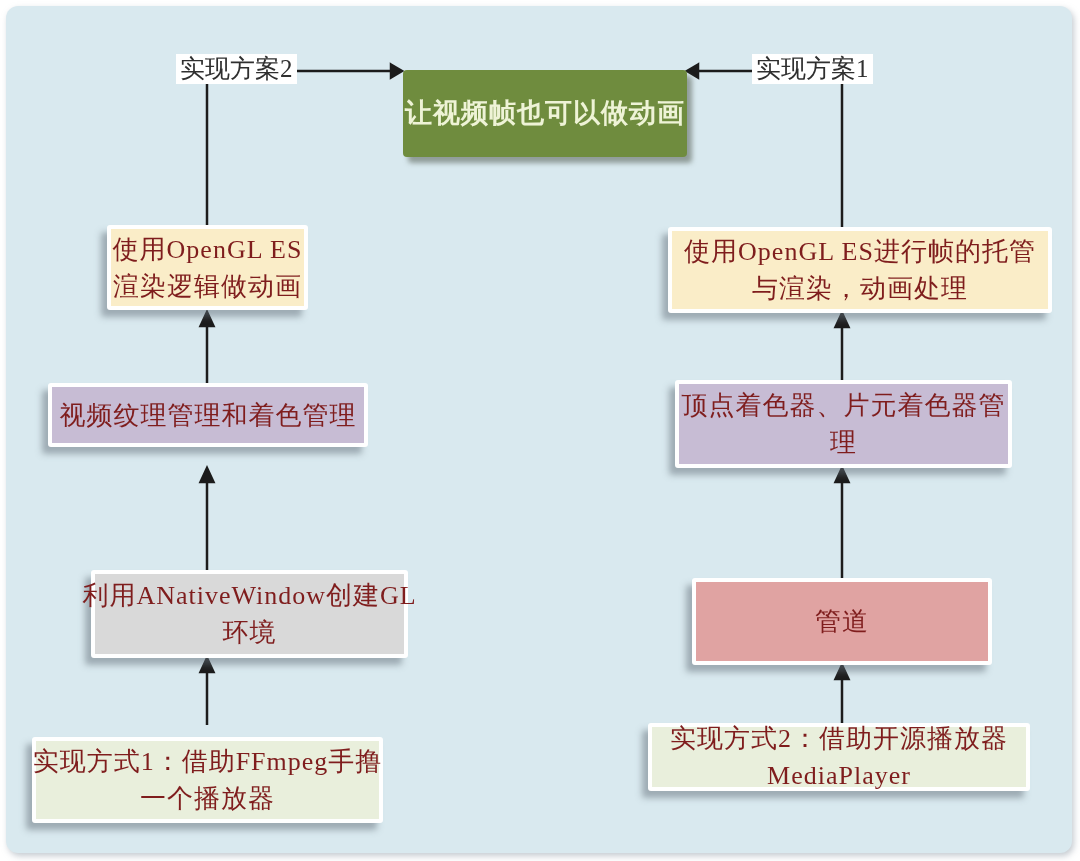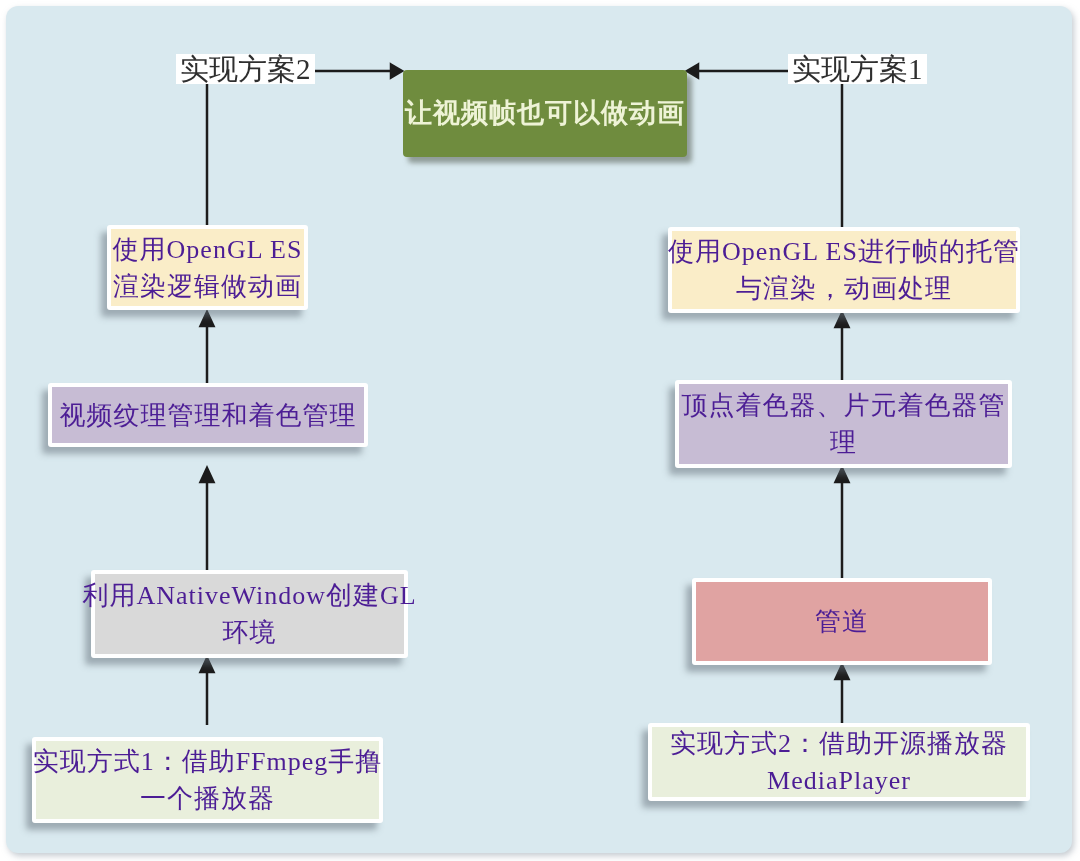--- a/index.html
+++ b/index.html
@@ -15,44 +15,44 @@
   }
   .connectors{
     position:absolute;left:0;top:0;width:1080px;height:861px;
     pointer-events:none;
   }
   .node{
     position:absolute;box-sizing:border-box;
     border:4px solid #ffffff;border-radius:3px;
     box-shadow:-6px 7px 6px rgba(100,112,122,.5);
     display:flex;flex-direction:column;align-items:center;justify-content:center;
-    font-size:26px;line-height:37px;color:#4c1d95;text-align:center;
+    font-size:26px;line-height:37px;color:#7f1d1d;text-align:center;
     letter-spacing:1px;
   }
   .node .ln{display:block;white-space:nowrap;}
   .goal{
     left:403px;top:26px;width:284px;height:87px;
     border:none;border-radius:4px;
     box-shadow:5px 6px 5px rgba(95,105,95,.6);
     font-weight:bold;font-size:27px;margin-top:44px;
   }
   .n-l-top{left:107px;top:225px;width:201px;height:85px;}
   .n-l-mid{left:48px;top:383px;width:320px;height:64px;}
   .n-l-low{left:48px;top:570px;width:317px;height:88px;}
   .n-l-base{left:32px;top:725px;width:351px;height:86px;}
-  .n-r-top{left:668px;top:227px;width:352px;height:86px;}
+  .n-r-top{left:668px;top:227px;width:384px;height:86px;}
   .n-r-mid{left:675px;top:380px;width:337px;height:88px;justify-content:center;}
   .n-r-low{left:692px;top:578px;width:300px;height:87px;}
-  .n-r-base{left:648px;top:723px;width:382px;height:78px;}
+  .n-r-base{left:648px;top:723px;width:382px;height:68px;}
   .plan-label{
     position:absolute;background:#ffffff;color:#2f2f2f;
-    font-size:29px;line-height:30px;padding:0 4px;white-space:nowrap;
+    font-size:25px;line-height:30px;padding:0 4px;white-space:nowrap;
   }
   .plan2{left:176px;top:54px;}
-  .plan1{left:788px;top:54px;}
+  .plan1{left:752px;top:54px;}
 </style>
 </head>
 <body>
 
 <div class="frame" style="background: rgb(217, 233, 239);"></div>
 
 <svg class="connectors" width="1080" height="861" viewBox="0 0 1080 861" xmlns="http://www.w3.org/2000/svg">
   <g stroke="#1c1c1c" stroke-width="2.5" fill="#1c1c1c">
 
     <line x1="280" y1="71" x2="391" y2="71"></line>

